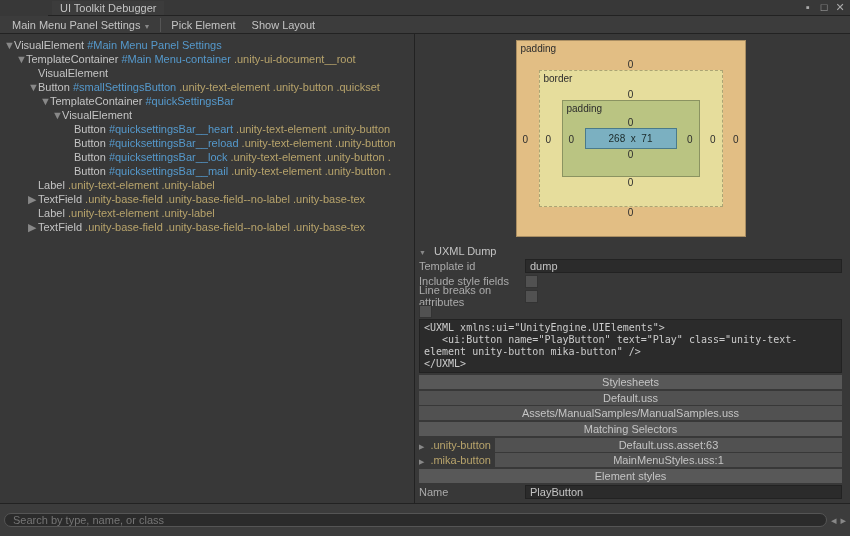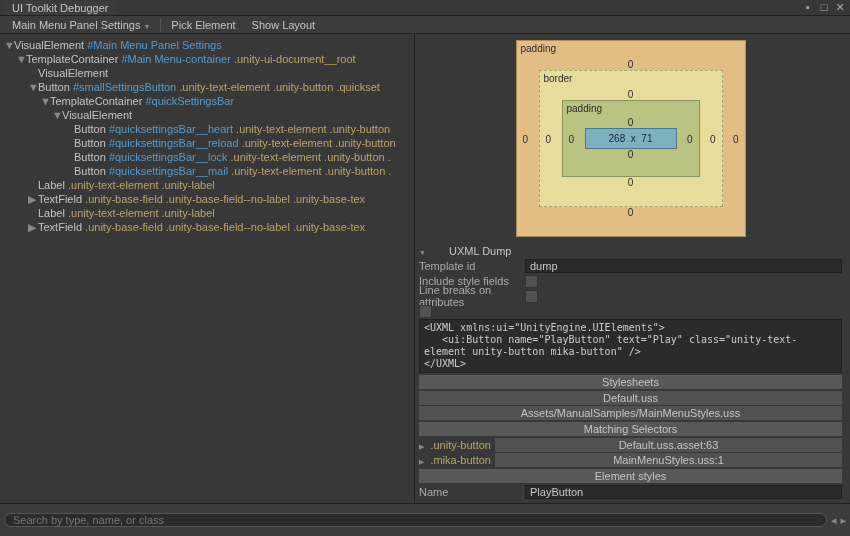--- a/index.html
+++ b/index.html
@@ -1,17 +1,17 @@
 <!DOCTYPE html>
 <html><head>
 <meta charset="utf-8">
 <style>
 * { margin:0; padding:0; box-sizing:border-box; font-family: Arial, Helvetica, sans-serif; }
 body { background:#383838; color:#c4c4c4; font-size:11px; width:850px; height:536px; overflow:hidden; position:relative; }
-.titlebar { height:16px; background:#383838; border-bottom:1px solid #222; display:flex; align-items:center; padding:0 4px; }
+.titlebar { height:16px; background:#383838; border-bottom:1px solid #222; display:flex; align-items:center; padding:0 4px;margin-left:48px; }
 .tab { background:#3c3c3c; padding:1px 8px; font-size:11px; color:#c4c4c4; }
 .title-ctrl { margin-left:auto; display:flex; gap:4px; }
 .title-ctrl span { width:12px; text-align:center; color:#aaa; }
 .toolbar { height:18px; background:#3c3c3c; border-bottom:1px solid #222; display:flex; align-items:center; padding:0 4px; }
 .tb-btn { border:none; background:transparent; color:#c4c4c4; font-size:11px; padding:0 8px; height:16px; cursor:pointer; }
 .tb-sep { width:1px; height:14px; background:#555; margin:0 2px; }
 .dd::after { content:"▼"; font-size:7px; margin-left:3px; color:#888; }
 .content { display:flex; height:calc(100% - 52px); }
 .left { width:415px; border-right:1px solid #222; overflow:hidden; display:flex; flex-direction:column; }
 .tree { flex:1; overflow:auto; padding:4px 0; font-family: Consolas,'Courier New',monospace; font-size:11px; line-height:14px; }
@@ -29,21 +29,21 @@
 .layer { border:1px solid rgba(0,0,0,.25); text-align:center; position:relative; }
 .layer-label { position:absolute; top:2px; left:4px; font-size:10px; color:#2c2c2c; }
 .margin { background:#e2be84; padding:18px 22px 18px 22px; }
 .border { background:#e6dd9c; padding:18px 22px 18px 22px; border:1px dashed rgba(0,0,0,.25);}
 .padding { background:#bac482; padding:16px 22px; }
 .inner { background:#7bb0c1; border:1px solid #4a7a8a; padding:4px 10px; color:#1a2a2a; font-size:10px;}
 .num { color:#2c2c2c; font-size:10px; }
 .num-top,.num-bot { text-align:center; }
 .num-side { position:absolute; top:50%; transform:translateY(-50%); }
 .num-l{ left:6px; } .num-r{ right:6px; }
-.section-head { margin:4px 0 2px 0; display:flex; align-items:center; gap:19px; font-size:11px;}
+.section-head { margin:4px 0 2px 0; display:flex; align-items:center; gap:4px; font-size:11px;}
 .section-head .tri2::before{content:"▼"; font-size:7px; color:#888; margin-right:4px;}
 .field-row{display:flex;align-items:center;height:14px;gap:6px;margin:1px 0;}
 .f-lab{width:100px;color:#aaa;font-size:11px;}
 .f-val{flex:1;background:#2b2b2b;border:1px solid #222;height:14px;padding:0 4px;font-size:11px;color:#c4c4c4;display:flex;align-items:center;overflow:hidden;}
 .f-val.flat{border:none;background:transparent;}
 .chk{width:13px;height:13px;background:#515151;border:1px solid #333;}
 .code-box{background:#2b2b2b;border:1px solid #222;font-family:Consolas,monospace;font-size:10px;padding:2px 4px;line-height:12px;white-space:pre-wrap;color:#ccc;margin:1px 0;}
 .grey-head{background:#585858;text-align:center;padding:1px 0;font-size:11px;margin:2px 0;}
 .grey-item{background:#515151;text-align:center;padding:1px 8px;font-size:11px;margin:1px 0;}
 .sel-row{display:flex;gap:4px;align-items:center;margin:1px 0;}
@@ -147,21 +147,21 @@
     <div class="field-row">
           <span class="chk"></span>
         </div>
     <div class="code-box" id="uxml-code">&lt;UXML xmlns:ui="UnityEngine.UIElements"&gt;
    &lt;ui:Button name="PlayButton" text="Play" class="unity-text-element unity-button mika-button" /&gt;
 &lt;/UXML&gt;</div>
 
     <div class="grey-head">Stylesheets</div>
     <div id="ss-list">
           <div class="grey-item">Default.uss</div>
-          <div class="grey-item">Assets/ManualSamples/MainMenuStyles.uss</div>
+          <div class="grey-item">Assets/ManualSamples/ManualSamples.uss</div>
         </div>
 
     <div class="grey-head">Matching Selectors</div>
     <div id="sel-list">
           <div class="sel-row">
             <span class="tri3"></span>
             <span class="sel-name">.unity-button</span>
             <span class="sel-src">Default.uss.asset:63</span>
           </div>
           <div class="sel-row">

